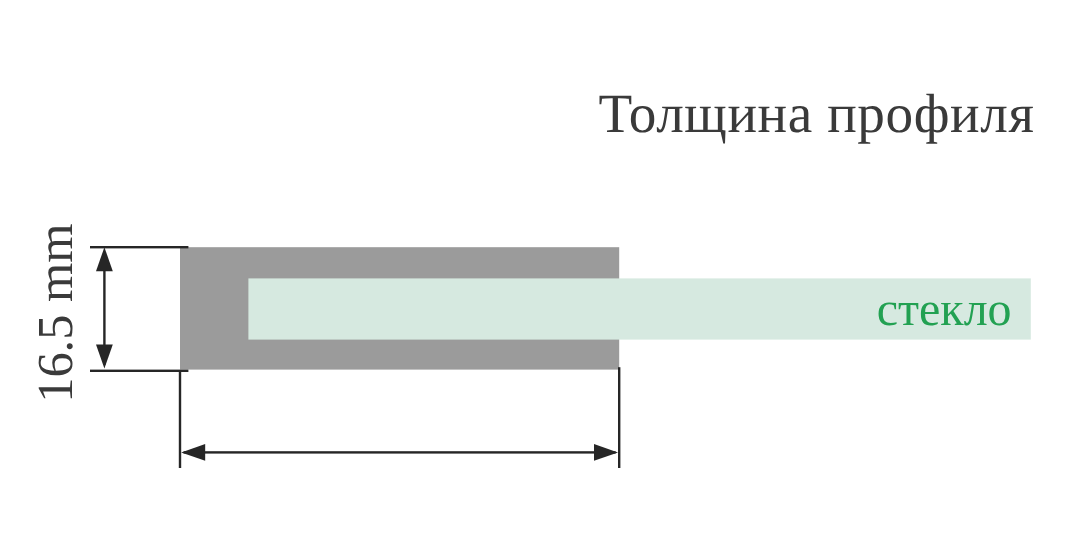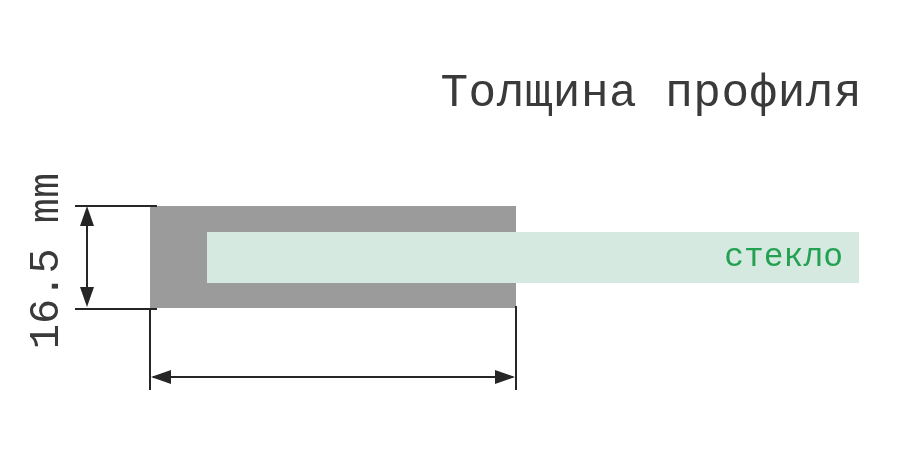--- a/index.html
+++ b/index.html
@@ -10,21 +10,21 @@
     --line-dark: #262626;
   }
   * { margin: 0; padding: 0; box-sizing: border-box; }
   html, body { background: #ffffff; }
   .canvas {
     position: relative;
     width: 900px;
     height: 465px;
     background: #ffffff;
     overflow: hidden;
-    font-family: Liberation Mono, monospace;
+    font-family: Liberation Serif, serif;
   }
   .title {
     position: absolute;
     top: 68px;
     right: 38px;
     font-size: 46px;
     font-weight: 300;
     letter-spacing: 0.5px;
     color: var(--text-dark);
     white-space: nowrap;
@@ -40,21 +40,21 @@
     position: absolute;
     left: 207px; top: 232px;
     width: 652px; height: 51px;
     background: var(--glass-mint);
     display: flex;
     align-items: center;
     justify-content: flex-end;
     padding-right: 16px;
   }
   .glass-label {
-    font-size: 33px;
+    font-size: 40px;
     font-weight: 300;
     color: var(--glass-green);
     line-height: 1;
     white-space: nowrap;
   }
   
   .line { position: absolute; background: var(--line-dark); }
   .arrowhead { position: absolute; width: 0; height: 0; }
   .arrow-up    { border-left: 7px solid transparent; border-right: 7px solid transparent; border-bottom: 20px solid var(--line-dark); }
   .arrow-down  { border-left: 7px solid transparent; border-right: 7px solid transparent; border-top: 20px solid var(--line-dark); }

